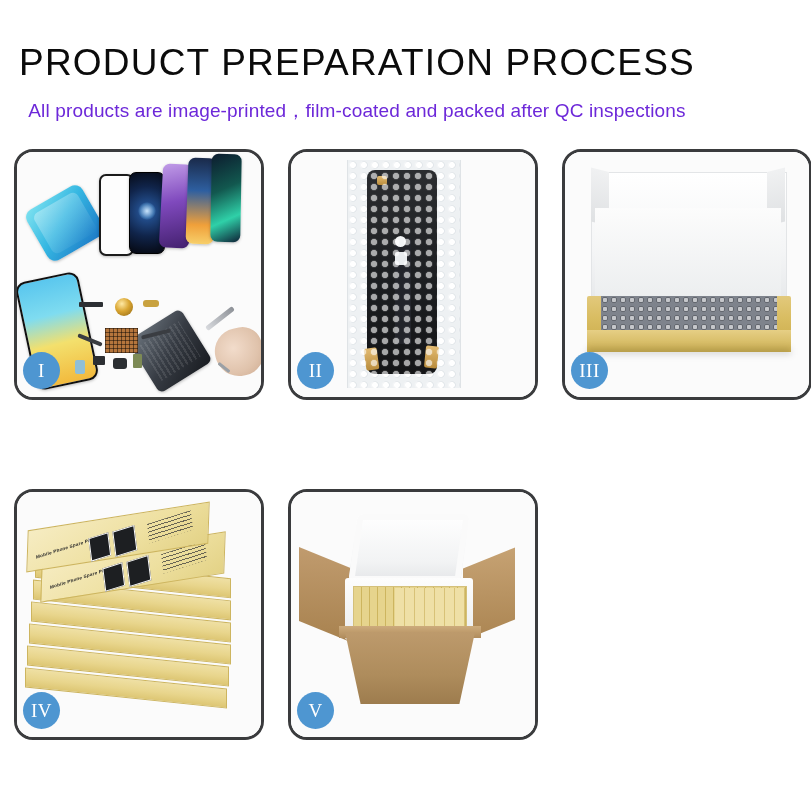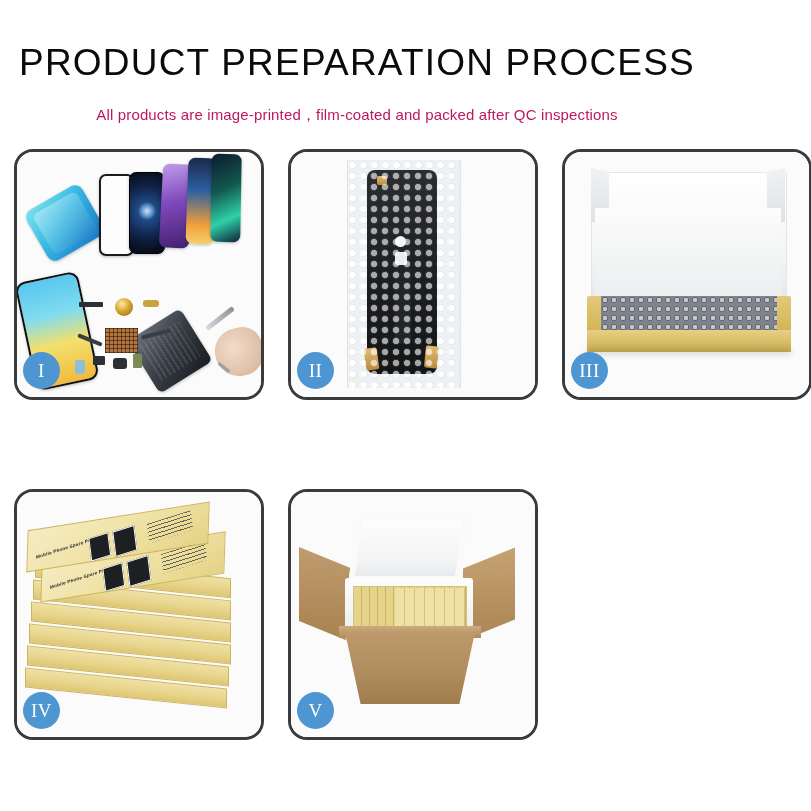--- a/index.html
+++ b/index.html
@@ -28,26 +28,26 @@
     padding-top: 44px;
     font-size: 37px;
     font-weight: 400;
     letter-spacing: 1.2px;
     color: #0b0b0b;
     line-height: 1.05;
     white-space: nowrap;
     font-family: "Liberation Sans", sans-serif;
   }
   .subtitle {
-    margin: 12px;
+    margin: 4px;
     padding-top: 11px;
-    font-size: 15px;
+    font-size: 19px;
     font-weight: 400;
     letter-spacing: 0.15px;
-    color: #be185d;
+    color: #6d28d9;
     white-space: nowrap;
     font-family: "Liberation Sans", sans-serif;
   }
 
   
   .grid {
     position: absolute;
     left: 14px;
     top: 149px;
     width: 800px;

